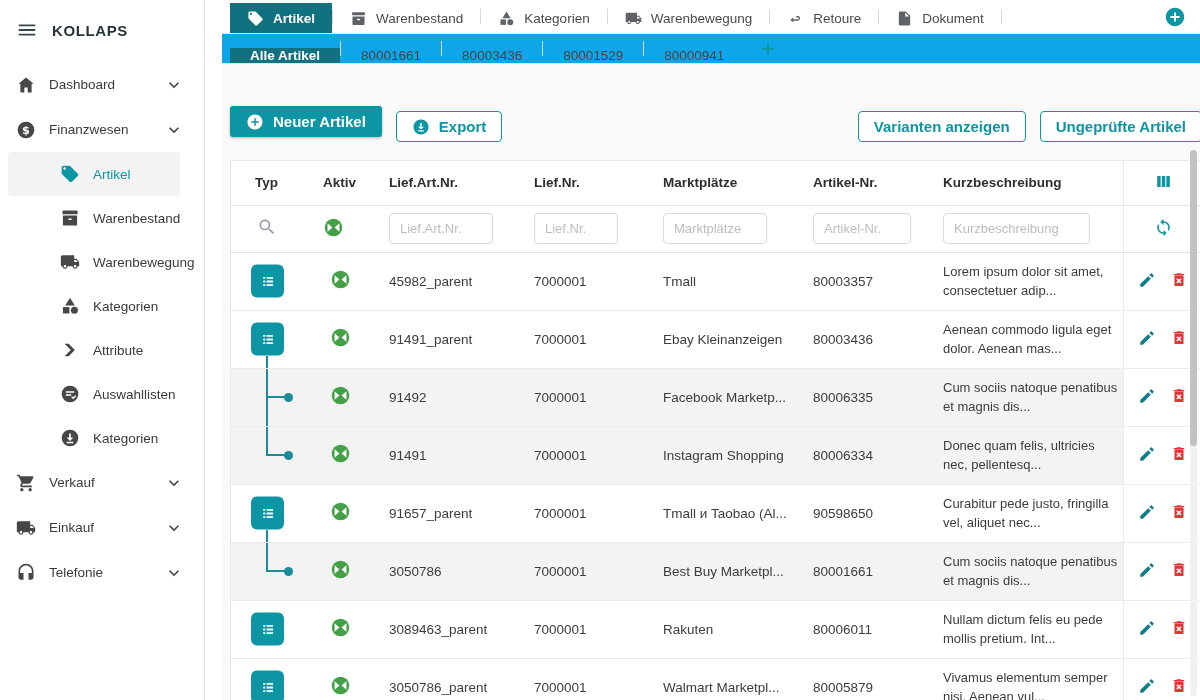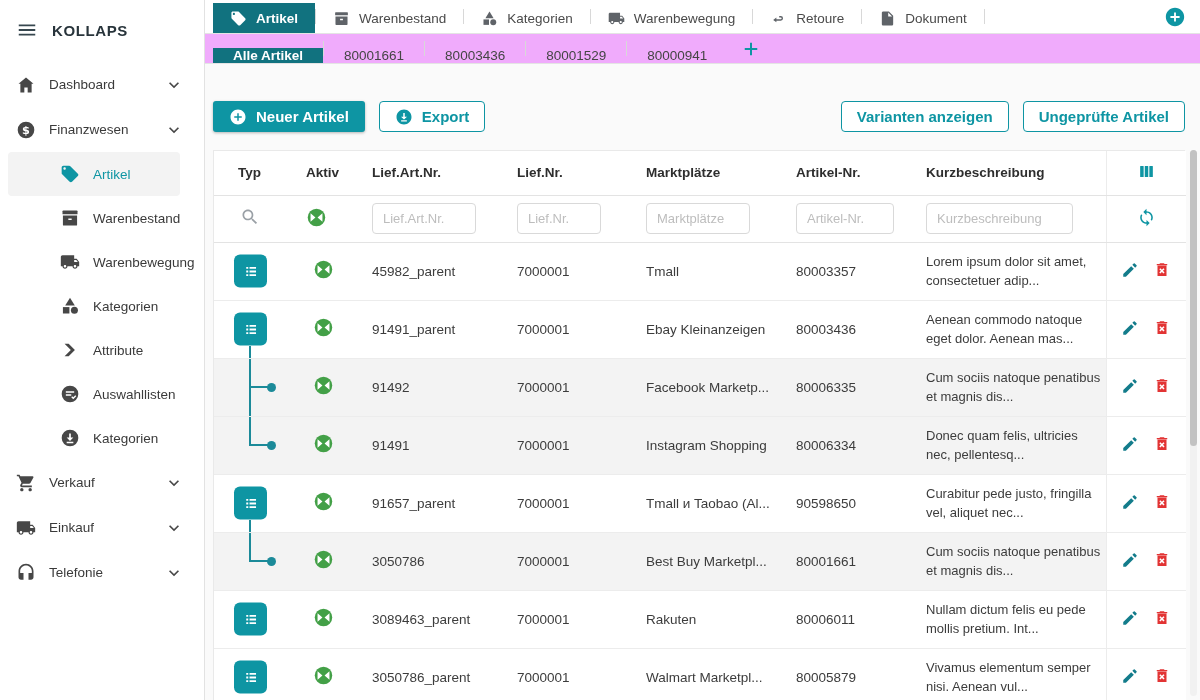--- a/index.html
+++ b/index.html
@@ -1,19 +1,19 @@
 <!DOCTYPE html>
 <html><head>
 <meta charset="utf-8">
 <style>
   * { box-sizing: border-box; margin: 0; padding: 0; }
   html,body { width:1200px; height:700px; overflow:hidden; }
   body { font-family: "Liberation Sans","DejaVu Sans",sans-serif; background:#fff; }
 
-  .app { width:1200px; height:700px; display:flex; overflow:hidden; background:#fff; }
+  .app { width:1200px; height:700px; display:flex; overflow:hidden; background:#fff;gap:17px; }
 
   
   aside { width:205px; flex-shrink:0; background:#fff; border-right:1px solid #e2e2e2; }
   .logo-row { height:60px; display:flex; align-items:center; gap:14px; padding:0 16px; }
   .logo-text { font-weight:bold; font-size:15px; letter-spacing:.6px; color:#28343b; }
   .sb-nav { padding-top:2px; }
   .sb-item { height:45px; display:flex; align-items:center; gap:13px; padding-left:16px;
              font-size:13.5px; color:#3a3a3a; cursor:pointer; }
   .sb-item .ic { width:20px; height:20px; color:#474747; flex-shrink:0; }
   .sb-item.child { margin:0 24px 0 8px; padding-left:52px; height:44px; border-radius:4px; }
@@ -32,36 +32,36 @@
              display:flex; align-items:flex-end; padding:0 14px 0 8px; flex-shrink:0; }
   .tabbar1 .tabs, .tabbar2 .tabs { display:flex; align-items:flex-end; height:100%; }
   .tab { display:flex; align-items:center; gap:9px; padding:0 17px; height:30px;
          font-size:13.5px; color:#4a4a4a; cursor:pointer; white-space:nowrap; }
   .tab .ic { width:17px; height:17px; color:#5f6368; }
   .tab.active { background:#11727f; color:#fff; font-weight:600; }
   .tab.active .ic { color:#fff; }
   .tab-sep { width:1px; height:15px; background:#d8d8d8; align-self:center; }
   .add-entity { width:22px; height:22px; color:#0e95a3; margin-left:auto; align-self:center; cursor:pointer; }
 
-  .tabbar2 { height:30px; background:#f0abfc; border-bottom:1px solid #e4e4e4;
+  .tabbar2 { height:30px; background:#0ea5e9; border-bottom:1px solid #e4e4e4;
              display:flex; align-items:stretch; padding:0 14px 0 8px; flex-shrink:0; }
   .tab2 { display:flex; align-items:center; padding:0 20px; font-size:13.5px; color:#454545; cursor:pointer; }
   .tab2.active { background:#11727f; color:#fff; font-weight:700; }
   .plus-small { width:20px; height:20px; color:#0e95a3; margin-left:14px; align-self:center; cursor:pointer; }
 
   
   .main { padding:37px 0 0 8px; }
   .toolbar { width:972px; display:flex; gap:14px; align-items:center; }
   .btn { height:31px; display:inline-flex; align-items:center; gap:9px; padding:0 15px;
          border-radius:3px; font-size:15px; font-weight:600; cursor:pointer;
          border:1px solid transparent; font-family:inherit; background:none; }
   .btn .ic { width:18px; height:18px; }
   .btn.filled { background:#0e95a3; color:#fff; box-shadow:0 1px 3px rgba(0,0,0,.28); }
   .btn.filled .ic { color:#fff; }
-  .btn.outline { background:#fff; color:#0e95a3; border-color:#0e95a3; border-radius:4px; }
+  .btn.outline { background:#fff; color:#0e95a3; border-color:#0e95a3; border-radius:4px;margin-top:10px; }
   .btn.outline .ic { color:#0e95a3; }
   .spacer { margin-left:auto;align-items:center; }
 
   
   .table-wrap { width:972px; margin-top:18px; background:#fff; border:1px solid #e9e9e9; border-bottom:none; }
   table { width:100%; border-collapse:collapse; table-layout:fixed; font-size:13.5px; color:#3c3c3c; }
   th { font-weight:700; color:#2e2e2e; text-align:left; padding:0 0 0 10px; height:44px;
        border-bottom:1px solid #e3e3e3; font-size:13.5px; }
   th.first { padding-left:24px; }
   tr.filter-row th { height:47px; font-weight:normal; }
@@ -471,21 +471,21 @@
                     <svg viewBox="0 0 24 24">
                       <circle cx="12" cy="12" r="10" fill="#43a047"></circle>
                       <path fill="#fff" d="M5.2 7.2l5.6 4.8-5.6 4.8zM18.8 7.2l-5.6 4.8 5.6 4.8z"></path>
                     </svg>
                   </span></td>
                 <td class="cell-lief-art-nr"><span>91491_parent</span></td>
                 <td class="cell-lief-nr"><span>7000001</span></td>
                 <td class="cell-marktplaetze"><span>Ebay Kleinanzeigen</span></td>
                 <td class="cell-artikel-nr"><span>80003436</span></td>
                 <td class="cell-kurzbeschreibung">
-                  <span>Aenean commodo natoque eget dolor. Aenean mas...</span>
+                  <span>Aenean commodo ligula eget dolor. Aenean mas...</span>
                 </td>
                 <td class="actions"><span class="ic act-edit">
                     <svg viewBox="0 0 24 24" fill="currentColor">
                       <path d="M3 17.46V21h3.54L17.12 10.42l-3.54-3.54L3 17.46zM20.71 7.04a1 1 0 000-1.41L18.37 3.29a1 1 0 00-1.41 0l-1.84 1.84 3.75 3.75 1.84-1.84z"></path>
                     </svg>
                   </span><span class="ic act-del">
                     <svg viewBox="0 0 24 24" fill="currentColor">
                       <path fill-rule="evenodd" d="M6 20h12V6H6v14zM8.4 15.2l2.1-2.1-2.1-2.1 1.4-1.4 2.1 2.1 2.1-2.1 1.4 1.4-2.1 2.1 2.1 2.1-1.4 1.4-2.1-2.1-2.1 2.1-1.4-1.4z"></path>
                       <path d="M19 4h-3.5l-1-1h-5l-1 1H5v1.7h14z"></path>
                     </svg>

